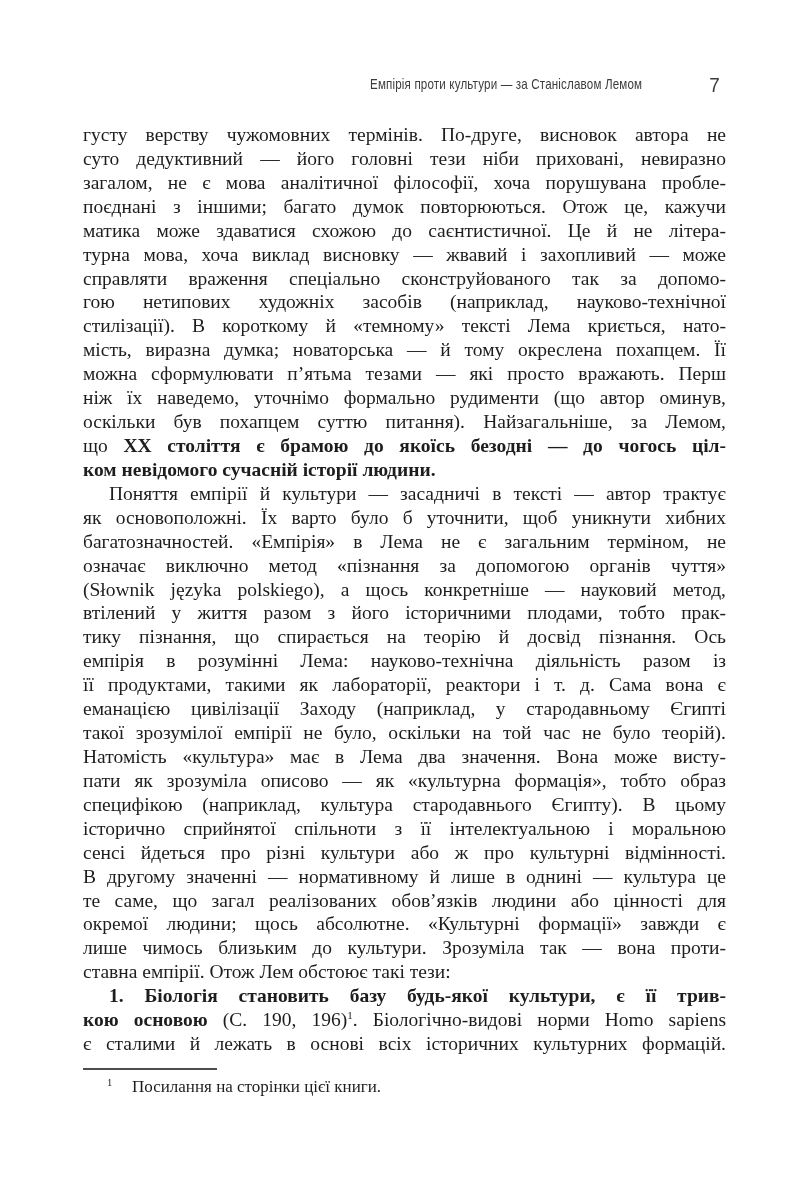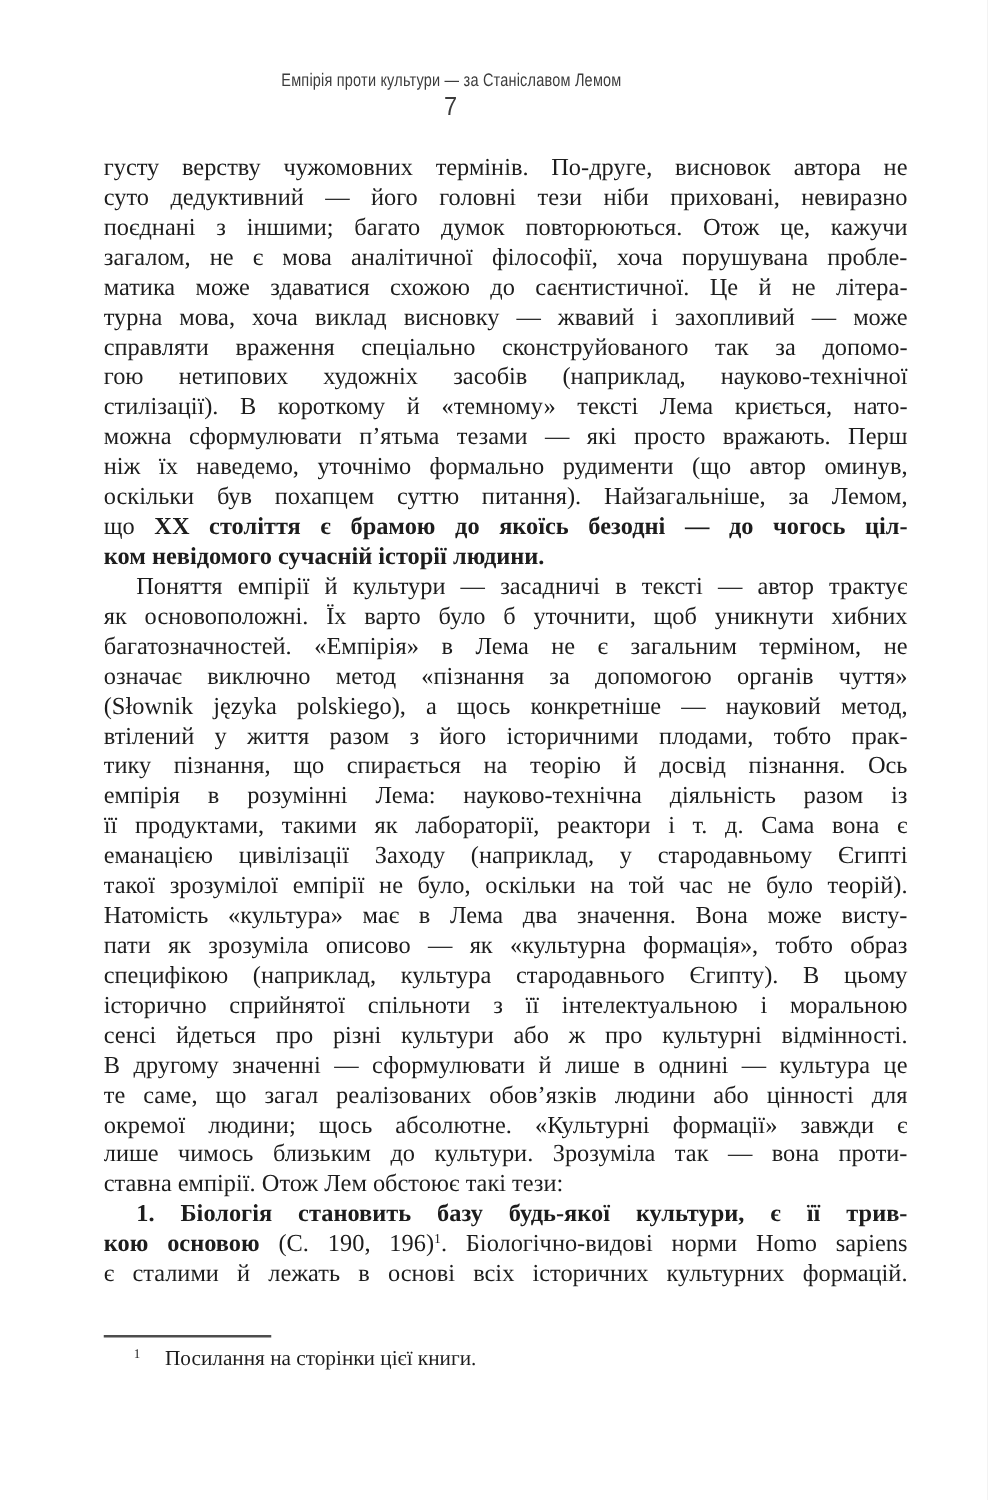--- a/index.html
+++ b/index.html
@@ -17,22 +17,21 @@
     overflow:hidden;
     font-family:"Liberation Serif","DejaVu Serif",serif;
   }
   
   .header{
     position:absolute;
     top:74px;left:0;right:70px;
     height:22px;
     display:flex;
     justify-content:flex-end;
-    align-items:center;
-    flex-direction:column;
+    align-items:flex-start;
   }
   .header-title{
     font-family:"Liberation Sans","DejaVu Sans",sans-serif;
     font-size:14.5px;
     color:var(--muted);
     white-space:nowrap;
     letter-spacing:.2px;
     transform:scaleX(.8);
     transform-origin:100% 100%;
     margin-right:66px;
@@ -98,27 +97,28 @@
 <div class="page">
 
   <div class="header">
     <span class="header-title">Емпірія проти культури — за Станіславом Лемом</span>
     <span class="header-page">7</span>
   </div>
 
   <div class="body-text">
       <div class="line"><span>густу верству чужомовних термінів. По-друге, висновок автора не</span></div>
       <div class="line"><span>суто дедуктивний — його головні тези ніби приховані, невиразно</span></div>
+      <div class="line"><span>загалом, не є мова аналітичної філософії, хоча порушувана пробле-</span></div>
       <div class="line"><span>поєднані з іншими; багато думок повторюються. Отож це, кажучи</span></div>
-      <div class="line"><span>загалом, не є мова аналітичної філософії, хоча порушувана пробле-</span></div>
       <div class="line"><span>матика може здаватися схожою до саєнтистичної. Це й не літера-</span></div>
       <div class="line"><span>турна мова, хоча виклад висновку — жвавий і захопливий — може</span></div>
       <div class="line"><span>справляти враження спеціально сконструйованого так за допомо-</span></div>
       <div class="line"><span>гою нетипових художніх засобів (наприклад, науково-технічної</span></div>
       <div class="line"><span>стилізації). В короткому й «темному» тексті Лема криється, нато-</span></div>
+      <div class="line"><span>мість, виразна думка; новаторська — й тому окреслена похапцем. Її</span></div>
       <div class="line"><span>можна сформулювати п’ятьма тезами — які просто вражають. Перш</span></div>
       <div class="line"><span>ніж їх наведемо, уточнімо формально рудименти (що автор оминув,</span></div>
       <div class="line"><span>оскільки був похапцем суттю питання). Найзагальніше, за Лемом,</span></div>
       <div class="line"><span>що </span><span class="b">ХХ століття є брамою до якоїсь безодні — до чогось ціл-</span></div>
       <div class="line lastline"><span class="b">ком невідомого сучасній історії людини.</span></div>
       <div class="line ind"><span>Поняття емпірії й культури — засадничі в тексті — автор трактує</span></div>
       <div class="line"><span>як основоположні. Їх варто було б уточнити, щоб уникнути хибних</span></div>
       <div class="line"><span>багатозначностей. «Емпірія» в Лема не є загальним терміном, не</span></div>
       <div class="line"><span>означає виключно метод «пізнання за допомогою органів чуття»</span></div>
       <div class="line"><span class="i">(Słownik języka polskiego),</span><span> а щось конкретніше — науковий метод,</span></div>
@@ -126,21 +126,21 @@
       <div class="line"><span>тику пізнання, що спирається на теорію й досвід пізнання. Ось</span></div>
       <div class="line"><span>емпірія в розумінні Лема: науково-технічна діяльність разом із</span></div>
       <div class="line"><span>її продуктами, такими як лабораторії, реактори і т. д. Сама вона є</span></div>
       <div class="line"><span>еманацією цивілізації Заходу (наприклад, у стародавньому Єгипті</span></div>
       <div class="line"><span>такої зрозумілої емпірії не було, оскільки на той час не було теорій).</span></div>
       <div class="line"><span>Натомість «культура» має в Лема два значення. Вона може висту-</span></div>
       <div class="line"><span>пати як зрозуміла описово — як «культурна формація», тобто образ</span></div>
       <div class="line"><span>специфікою (наприклад, культура стародавнього Єгипту). В цьому</span></div>
       <div class="line"><span>історично сприйнятої спільноти з її інтелектуальною і моральною</span></div>
       <div class="line"><span>сенсі йдеться про різні культури або ж про культурні відмінності.</span></div>
-      <div class="line"><span>В другому значенні — сформулювати й лише в однині — культура це</span></div>
+      <div class="line"><span>В другому значенні — нормативному й лише в однині — культура це</span></div>
       <div class="line"><span>те саме, що загал реалізованих обов’язків людини або цінності для</span></div>
       <div class="line"><span>окремої людини; щось абсолютне. «Культурні формації» завжди є</span></div>
       <div class="line"><span>лише чимось близьким до культури. Зрозуміла так — вона проти-</span></div>
       <div class="line lastline"><span>ставна емпірії. Отож Лем обстоює такі тези:</span></div>
       <div class="line ind"><span class="b">1. Біологія становить базу будь-якої культури, є її трив-</span></div>
       <div class="line"><span class="b">кою основою</span><span> (С. 190, 196)</span><span class="sup">1</span><span>. Біологічно-видові норми Homo sapiens</span></div>
       <div class="line"><span>є сталими й лежать в основі всіх історичних культурних формацій.</span></div>
     </div>
 
   <div class="footnote-rule"></div>

